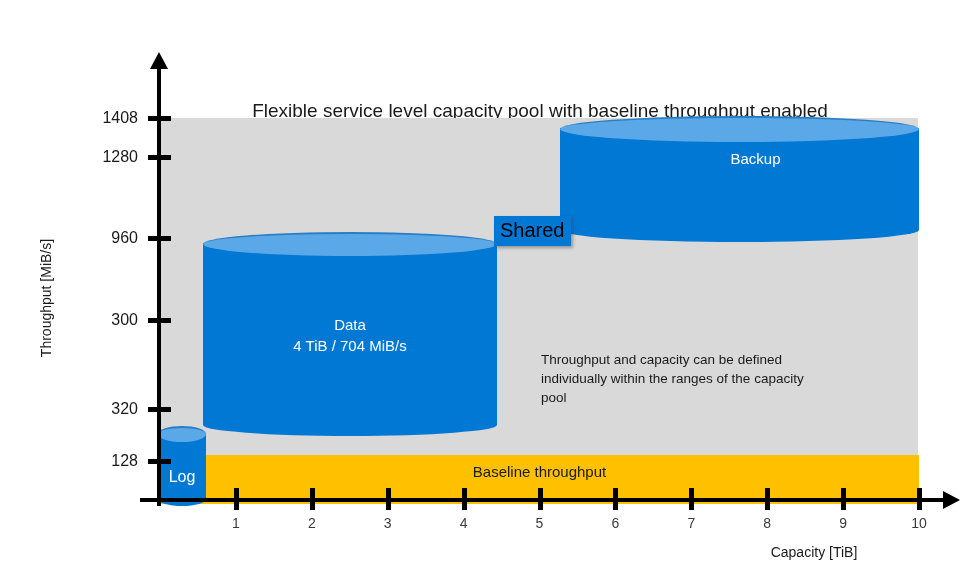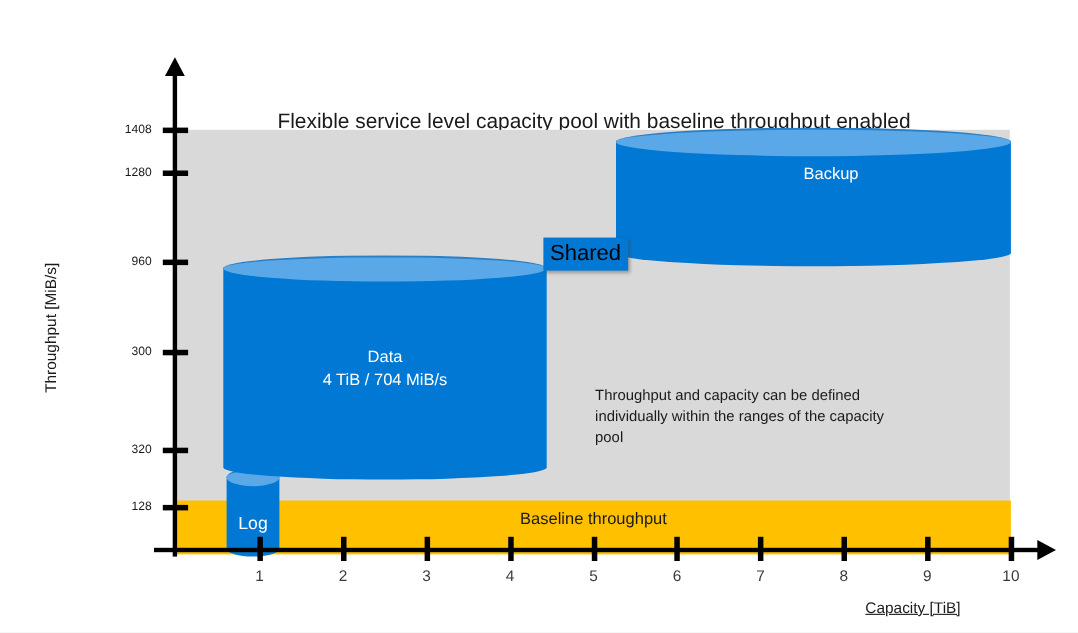--- a/index.html
+++ b/index.html
@@ -106,21 +106,21 @@
     height: 5px;
     background: #000000;
   }
   .y-tick-label-wrap {
     position: absolute;
     left: 82px;
     width: 56px;
     height: 18px;
     line-height: 18px;
     text-align: right;
-    font-size: 11px;
+    font-size: 16px;
     color: #1a1a1a;
   }
 
   .x-tick {
     position: absolute;
     top: 488px;
     width: 5px;
     height: 22px;
     background: #000000;
   }
@@ -139,27 +139,26 @@
     left: -34px;
     top: 290px;
     width: 160px;
     text-align: center;
     font-size: 14px;
     color: #1a1a1a;
     transform: rotate(-90deg);
   }
   #x-axis-title {
     position: absolute;
-    left: 720px;
+    left: 704px;
     top: 544px;
     width: 220px;
     text-align: center;
     font-size: 14px;
     color: #1a1a1a;
-    text-decoration: underline;
   }
 
   
   .cylinder {
     position: absolute;
   }
   .cyl-body {
     position: absolute;
     left: 0;
     width: 100%;
@@ -187,21 +186,21 @@
     width: 100%;
     text-align: center;
     color: #ffffff;
     font-size: 15px;
     line-height: 21px;
   }
   .cyl-label .lbl-name { display: block; }
   .cyl-label .lbl-spec { display: block; }
 
   
-  #cylinder-log { left: 158px; top: 426px; width: 48px; height: 80px; margin-left: 48px; }
+  #cylinder-log { left: 158px; top: 426px; width: 48px; height: 80px; }
   #cylinder-log .cyl-top { height: 14px; }
   #cylinder-log .cyl-body { top: 7px; height: 66px; }
   #cylinder-log .cyl-bottom { top: 66px; height: 14px; }
   #cylinder-log .cyl-label { top: 40px; font-size: 16px; }
 
   
   #cylinder-data { left: 203px; top: 232px; width: 266px; height: 200px; padding-left: 28px; }
   #cylinder-data .cyl-top { height: 22px; }
   #cylinder-data .cyl-body { top: 11px; height: 182px; }
   #cylinder-data .cyl-bottom { top: 182px; height: 22px; }

